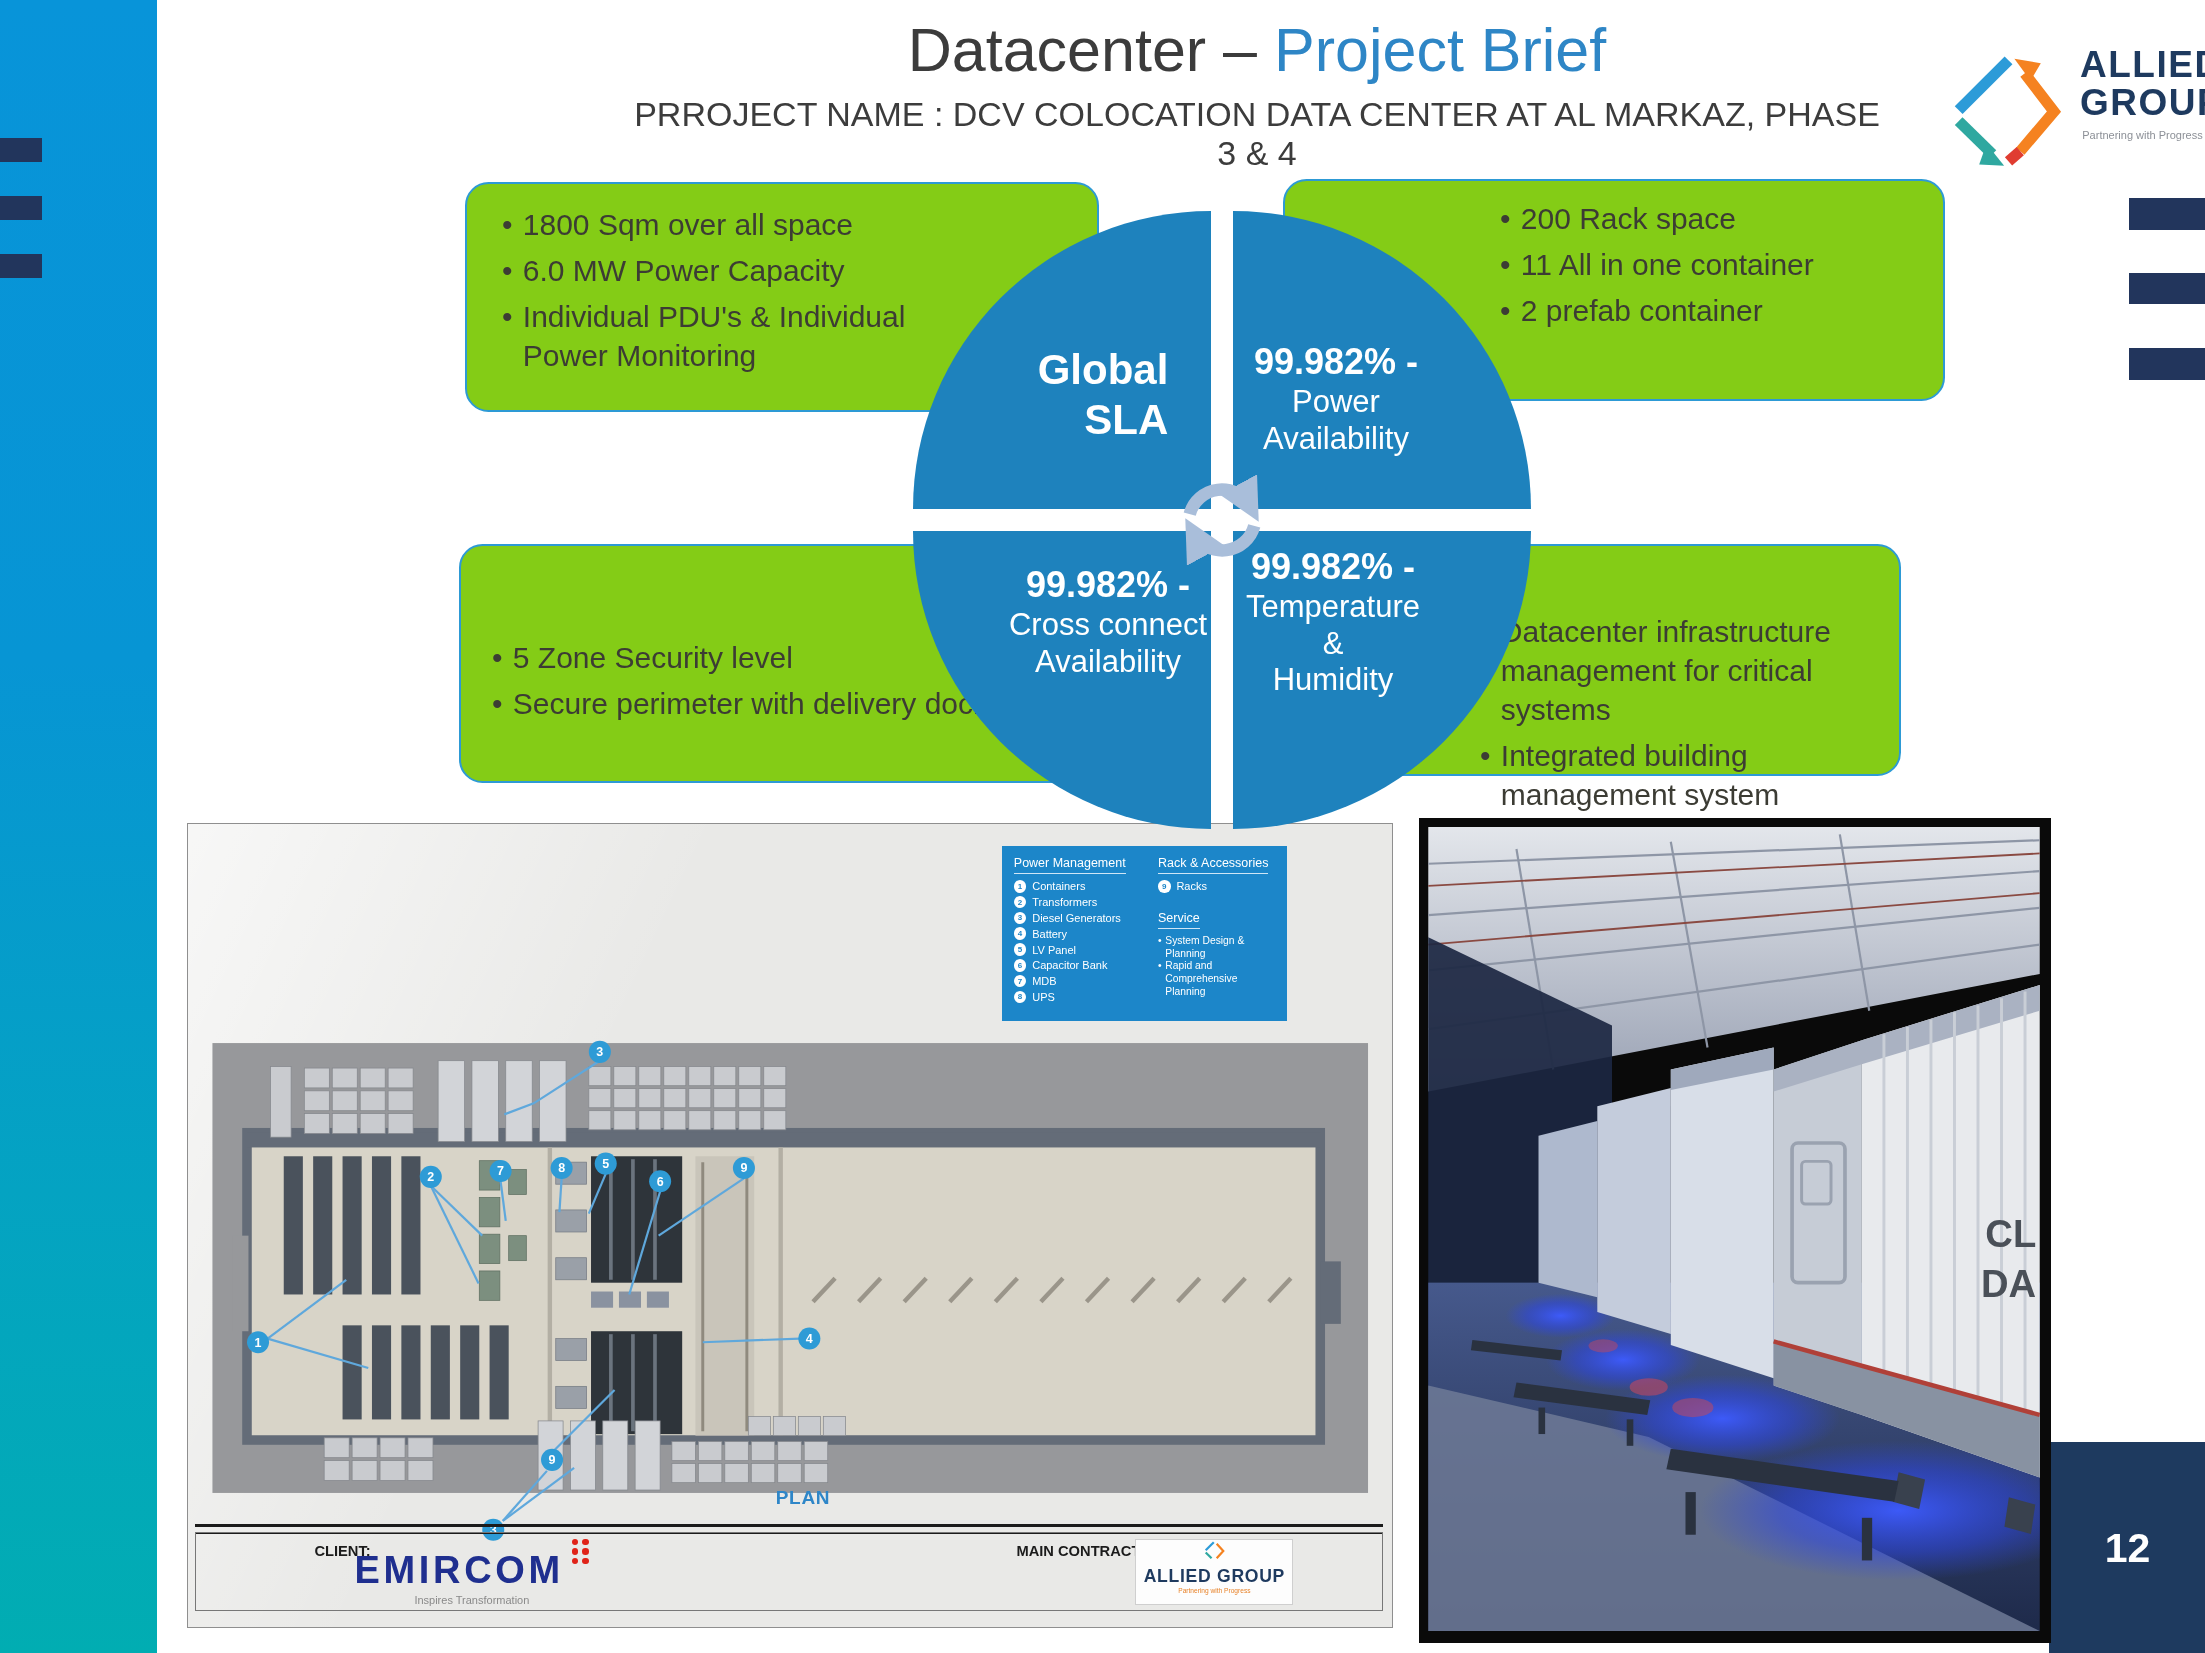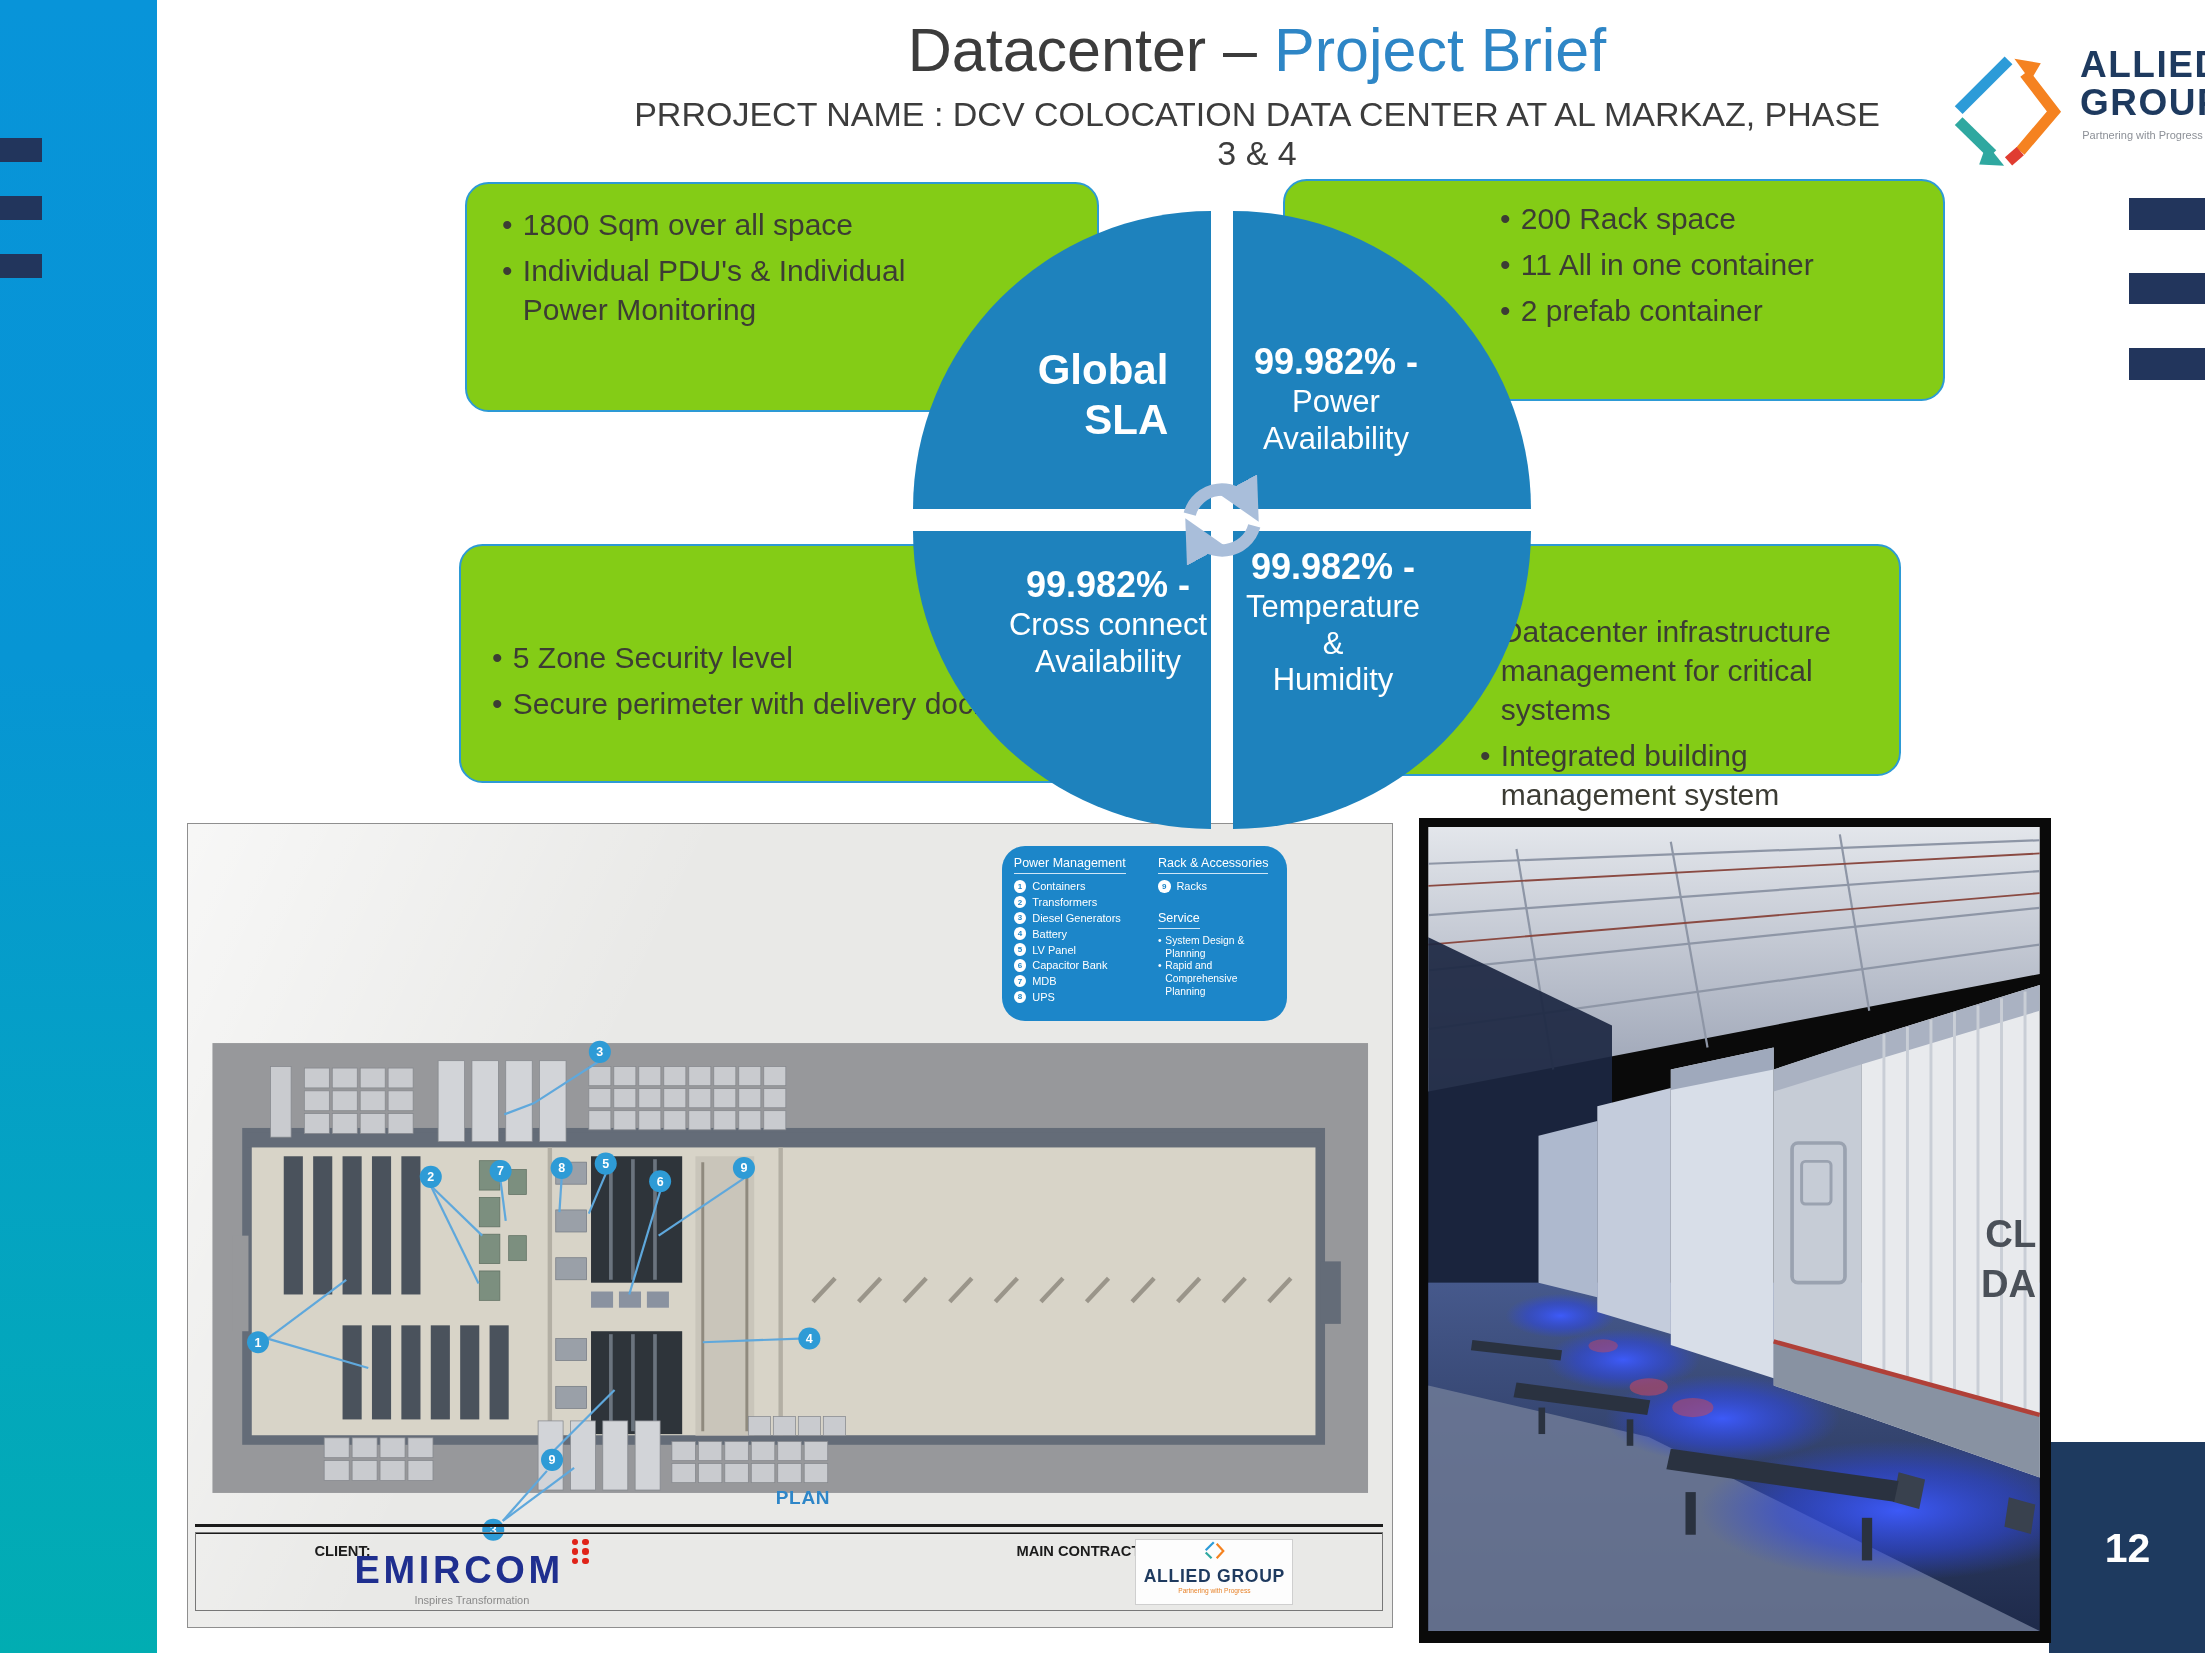--- a/index.html
+++ b/index.html
@@ -49,21 +49,21 @@
   .wl-sub{font-size:31px;font-weight:400;line-height:1.18;}
   .sync-icon{position:absolute;left:254px;top:254px;z-index:7;}
 
   
   .plan-panel{position:absolute;left:187px;top:823px;width:1206px;height:805px;
     background:linear-gradient(115deg,rgba(255,255,255,.65) 0%,rgba(255,255,255,0) 34%),#E9E9E7;
     border:1.5px solid #8F8F8F;box-sizing:border-box;z-index:2;}
   .plan-svg{position:absolute;left:0;top:0;}
 
   .legend{position:absolute;left:814px;top:22px;width:285px;height:175px;background:#1C86C9;color:#fff;
-    padding:11.8px 10.3px;box-sizing:border-box;font-size:11.8px;border-radius:23px;}
+    padding:11.8px 10.3px;box-sizing:border-box;font-size:11.8px;}
   .legend .col1{position:absolute;left:11.8px;top:10.3px;width:140px;}
   .legend .col2{position:absolute;left:156px;top:10.3px;width:121px;}
   .lg-head{font-size:12.5px;border-bottom:0.7px solid #cfe6f6;padding-bottom:2.9px;margin-bottom:5.9px;display:inline-block;}
   .lg-row{display:flex;align-items:center;margin-bottom:3.3px;}
   .lg-num{width:12.5px;height:12.5px;border-radius:50%;background:#ffffff;color:#1C86C9;font-size:8px;font-weight:700;
     display:flex;align-items:center;justify-content:center;margin-right:5.9px;flex:0 0 auto;}
   .lg-item{font-size:11px;white-space:nowrap;}
   .lg-bullet{display:flex;font-size:10.3px;line-height:1.25;}
   .lg-bullet::before{content:"\2022";margin-right:3.7px;}
 
@@ -122,20 +122,23 @@
       <div class="logo-line">ALLIED</div>
       <div class="logo-line">GROUP</div>
       <div class="logo-tag">Partnering with Progress</div>
     </div>
   </div>
 
   <div class="note-box" style="left:465px;top:182px;width:634px;height:230px;padding:20.6px 0 0 35px;">
     <div style="width:423px;">
       <div class="bullet">
           <span>1800 Sqm over all space</span>
+        </div>
+      <div class="bullet">
+          <span>6.0 MW Power Capacity</span>
         </div>
       <div class="bullet">
           <span>Individual PDU's &amp; Individual Power Monitoring</span>
         </div>
     </div>
   </div>
 
   <div class="note-box" style="left:1283px;top:179px;width:662px;height:222px;padding:17.6px 0 0 215px;">
     <div style="width:426px;">
       <div class="bullet">

